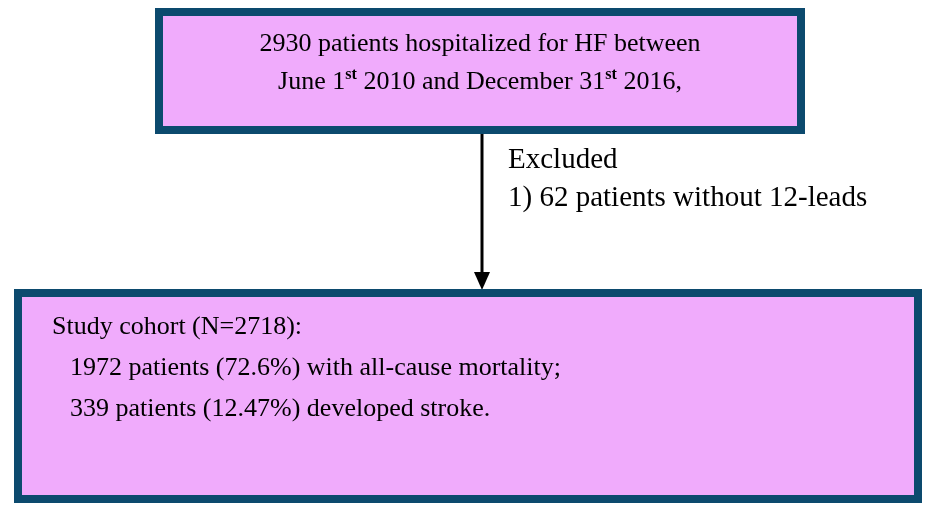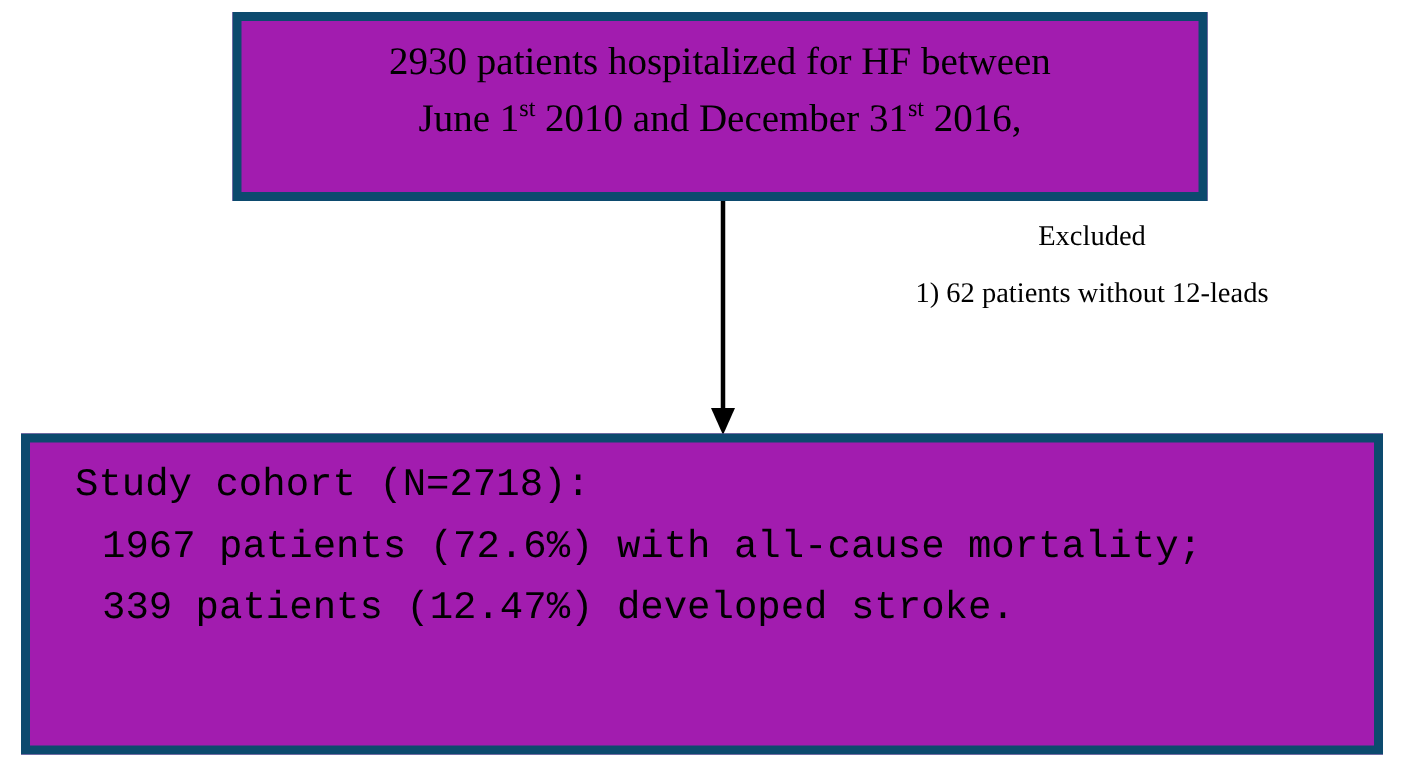--- a/index.html
+++ b/index.html
@@ -19,23 +19,23 @@
   #diagram {
     position: absolute;
     left: 0;
     top: 0;
     width: 951px;
     height: 516px;
   }
 
   .box {
     position: absolute;
-    border: 6px solid #0c4a6e;
+    border: 8px solid #0c4a6e;
     box-sizing: border-box;
-    background: #a21caf;
+    background: #f0abfc;
   }
 
   
   #top-box {
     left: 155px;
     top: 8px;
     width: 650px;
     height: 126px;
     text-align: center;
     padding-top: 8px;
@@ -47,21 +47,20 @@
   }
 
   
   #bottom-box {
     left: 14px;
     top: 289px;
     width: 908px;
     height: 214px;
     padding: 8px 0 0 30px;
     text-align: left;
-    font-family: Liberation Mono, monospace;
   }
   #bottom-box .line {
     font-size: 26px;
     line-height: 41px;
     white-space: nowrap;
   }
   #bottom-box .indent {
     padding-left: 18px;
   }
 
@@ -75,30 +74,30 @@
   }
 
   
   #exclusions {
     position: absolute;
     left: 508px;
     top: 139px;
     width: 440px;
   }
   #exclusions .line {
-    font-size: 19px;
+    font-size: 29px;
     line-height: 38px;
     white-space: nowrap;
-    text-align: center;
   }
 
   sup {
     font-size: 0.62em;
     vertical-align: super;
     line-height: 0;
+    font-weight: bold;
   }
 </style>
 </head>
 <body>
 
 <div id="diagram">
 
   <div class="box" id="top-box">
     <div class="line">2930 patients hospitalized for HF between</div>
     <div class="line"><span>June 1</span><sup>st</sup><span> 2010 and December 31</span><sup>st</sup><span> 2016,</span></div>
@@ -109,17 +108,17 @@
     <polygon points="12,156 4,138 20,138" fill="#000000"></polygon>
   </svg>
 
   <div id="exclusions">
     <div class="line">Excluded</div>
     <div class="line">1) 62 patients without 12-leads</div>
   </div>
 
   <div class="box" id="bottom-box">
     <div class="line">Study cohort (N=2718):</div>
-    <div class="line indent">1967 patients (72.6%) with all-cause mortality;</div>
+    <div class="line indent">1972 patients (72.6%) with all-cause mortality;</div>
     <div class="line indent">339 patients (12.47%) developed stroke.</div>
   </div>
 
 </div>
 
 </body></html>

